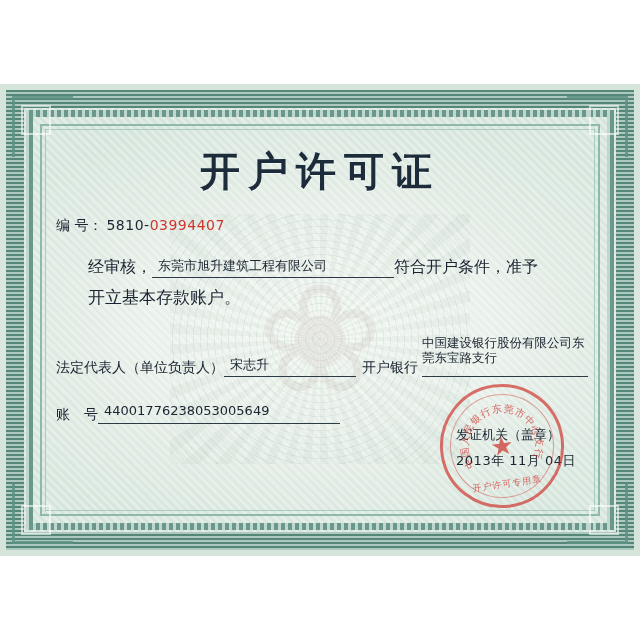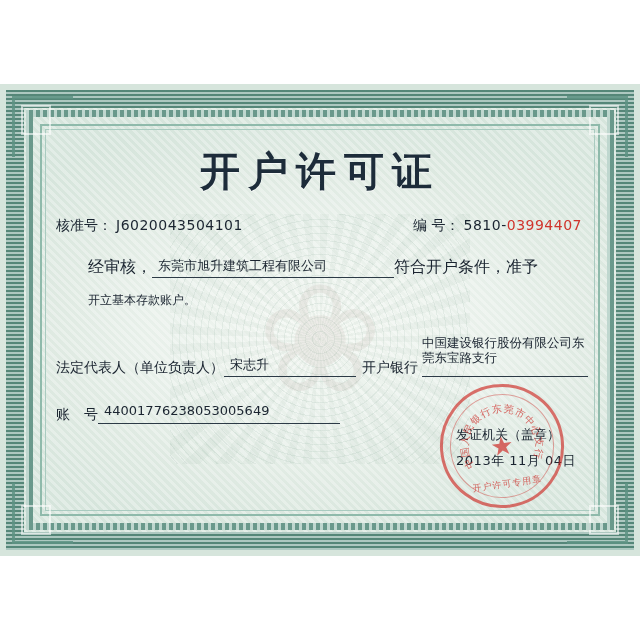--- a/index.html
+++ b/index.html
@@ -174,22 +174,22 @@
   }
   .fill {
     border-bottom: 1px solid #2c3a46;
     font-size: 13px;
     padding: 0 6px 2px 6px;
     min-height: 18px;
   }
   .fill-company { width: 230px; }
 
   .row-body2 {
-    margin-top: 14px;
-    font-size: 12px;
+    margin-top: 8px;
+    font-size: 17px;
     padding-left: 36px;
   }
 
   .row-legal {
     margin-top: 26px;
     font-size: 14px;
     padding-left: 4px;
     align-items: flex-end;
   }
   .fill-legal { width: 130px; }
@@ -299,23 +299,20 @@
 
   <div class="watermark">
     <div class="watermark-emblem">❀</div>
   </div>
 
   <div class="content">
 
     <div class="title">开户许可证</div>
 
     <div class="row row-approval">
-      <div>
-        <span class="label">核准号：</span><span class="val-plain">J6020043504101</span>
-      </div>
       <div>
         <span class="label">编 号：</span><span class="val-plain">5810-</span><span class="val-red">03994407</span>
       </div>
     </div>
 
     <div class="row row-body1">
       <span class="label">经审核，</span>
       <span class="fill fill-company">东莞市旭升建筑工程有限公司</span>
       <span class="label" style="text-align:right;">符合开户条件，准予</span>
     </div>

